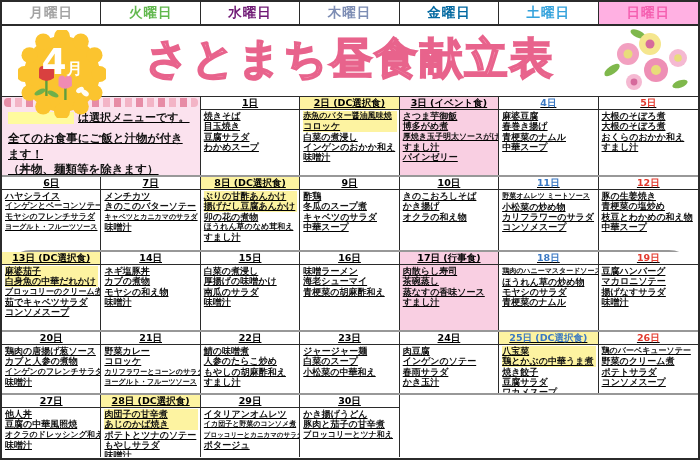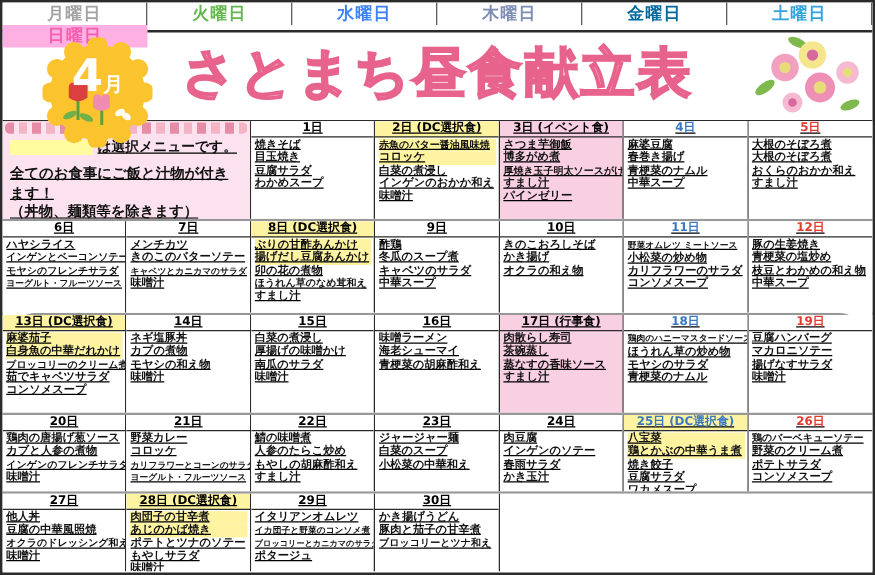--- a/index.html
+++ b/index.html
@@ -1,28 +1,28 @@
 <!DOCTYPE html>
 <html style="--hl: #FDF3A1; --pink: #F9CFE2; --satblue: #3A78C3; --sunred: #E23A2E;"><head>
 <meta charset="utf-8">
 <style>
   html,body{margin:0;padding:0;background:#fff;}
   .page{position:relative;width:700px;height:460px;box-sizing:border-box;border:2px solid #2b2b2b;
         font-family:"DejaVu Sans",sans-serif;background:#fff;overflow:hidden;}
   
-  .wdrow{display:grid;grid-template-columns:repeat(6,1fr);height:24px;border-bottom:2px solid #2b2b2b;box-sizing:border-box;}
+  .wdrow{display:grid;grid-template-columns:repeat(7,1fr);height:24px;border-bottom:2px solid #2b2b2b;box-sizing:border-box;}
   .wd{display:flex;align-items:center;justify-content:center;font-weight:bold;font-size:13.5px;
       border-right:1px solid #2b2b2b;box-sizing:border-box;letter-spacing:1px;}
   .wd:last-child{border-right:none;}
   
   .titleband{position:relative;height:70px;box-sizing:border-box;}
   .maintitle{position:absolute;left:0;right:0;top:4px;text-align:center;font-weight:bold;font-size:43px;
       letter-spacing:2px;color:#F9B6CF;-webkit-text-stroke:1.7px #E8638C;
       text-shadow:0 0 1px #E8638C;}
-  .badge{position:absolute;left:32px;top:4px;width:88px;height:88px;z-index:3;}
+  .badge{position:absolute;left:16px;top:4px;width:88px;height:88px;z-index:3;}
   .badgetxt{position:absolute;left:0;top:14px;width:100%;text-align:center;color:#fff;font-weight:bold;
       font-size:36px;line-height:1;}
   .badgetxt small{font-size:16px;}
   .flowers{position:absolute;right:8px;top:2px;z-index:3;}
   
   .week{display:grid;grid-template-columns:repeat(7,1fr);box-sizing:border-box;border-top:2px solid #989898;}
   .week:first-of-type{border-top:none;}
   .cell{border-right:1px solid #2b2b2b;box-sizing:border-box;overflow:hidden;background:#fff;text-decoration:underline;}
   .cell:last-child{border-right:none;}
   .cell.span2{grid-column:span 2;}
@@ -50,21 +50,21 @@
   .lg2,.lg3{font-weight:bold;font-size:11.5px;color:#111;line-height:1.35;}
 </style>
 </head>
 <body>
 
 <div class="page">
 
   <div class="wdrow" id="wdrow">
       <div class="wd" style="color: rgb(163, 163, 163); background: rgb(255, 255, 255);">月曜日</div>
       <div class="wd" style="color: rgb(98, 184, 78); background: rgb(255, 255, 255);">火曜日</div>
-      <div class="wd" style="color: #3b82f6; background: rgb(255, 255, 255);">水曜日</div>
+      <div class="wd" style="color: #701a75; background: rgb(255, 255, 255);">水曜日</div>
       <div class="wd" style="color: rgb(125, 141, 180); background: rgb(255, 255, 255);">木曜日</div>
       <div class="wd" style="color: #0369a1; background: rgb(255, 255, 255);">金曜日</div>
       <div class="wd" style="color: rgb(53, 163, 220); background: rgb(255, 255, 255);">土曜日</div>
       <div class="wd" style="color: rgb(245, 95, 176); background: rgb(255, 176, 226);">日曜日</div>
     </div>
 
   <div class="titleband">
     <div class="maintitle">さとまち昼食献立表</div>
 
     <div class="badge">

